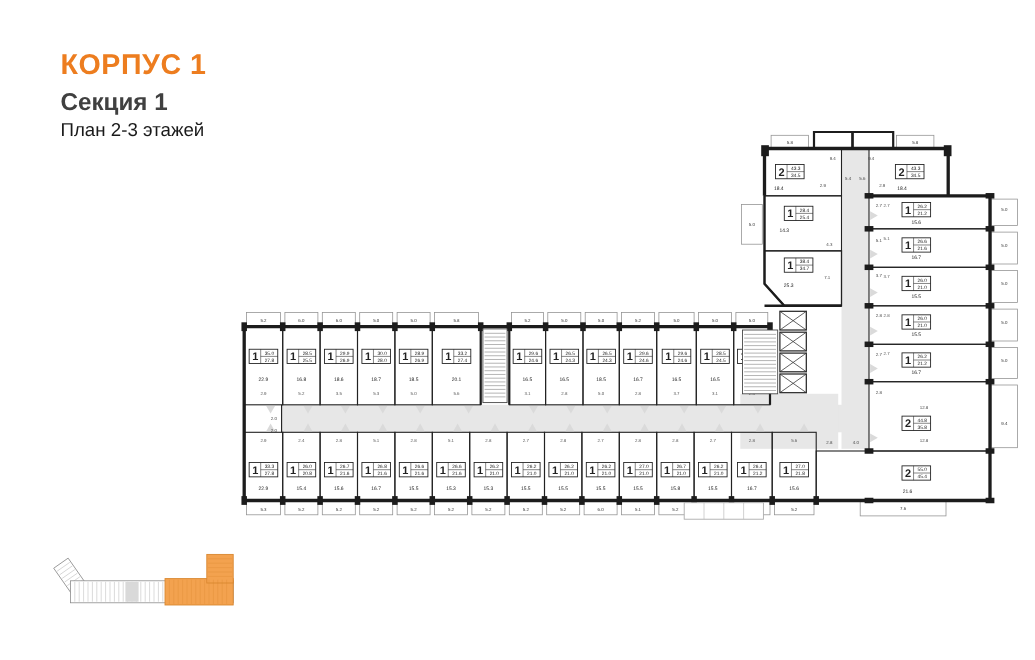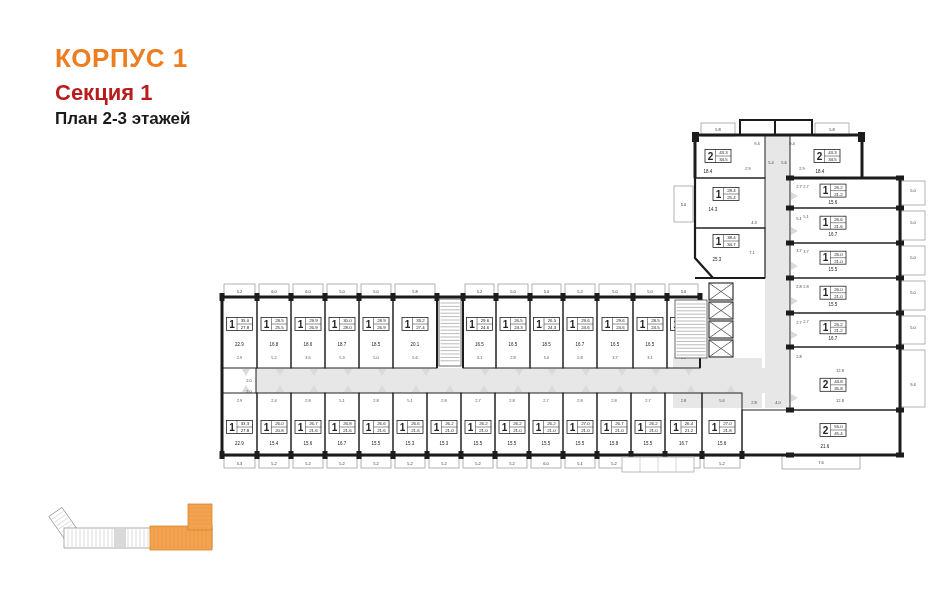--- a/index.html
+++ b/index.html
@@ -1,21 +1,21 @@
 <!DOCTYPE html>
 <html><head>
 <meta charset="utf-8">
 <style>
   html,body{margin:0;padding:0;background:#fff;width:941px;height:600px;overflow:hidden;
             font-family:"Liberation Sans", sans-serif;}
   .stage{position:relative;width:761px;height:600px;background:#fff;}
   .header{position:absolute;left:55px;top:44px;line-height:1.15;}
   .t1{font-size:26px;font-weight:bold;color:#ed7d1f;letter-spacing:.5px;}
-  .t2{font-size:22px;font-weight:bold;color:#b91c1c;margin-top:6px;}
-  .t3{font-size:17px;font-weight:bold;color:#1a1a1a;margin-top:4px;}
+  .t2{font-size:22px;font-weight:bold;color:#404040;margin-top:6px;}
+  .t3{font-size:17px;font-weight:normal;color:#1a1a1a;margin-top:4px;}
   svg{position:absolute;left:0;top:0;}
   svg text{font-family:"Liberation Sans", sans-serif;}
 </style>
 </head>
 <body>
 
 <div class="stage">
   <div class="header">
     <div class="t1">КОРПУС 1</div>
     <div class="t2">Секция 1</div>

